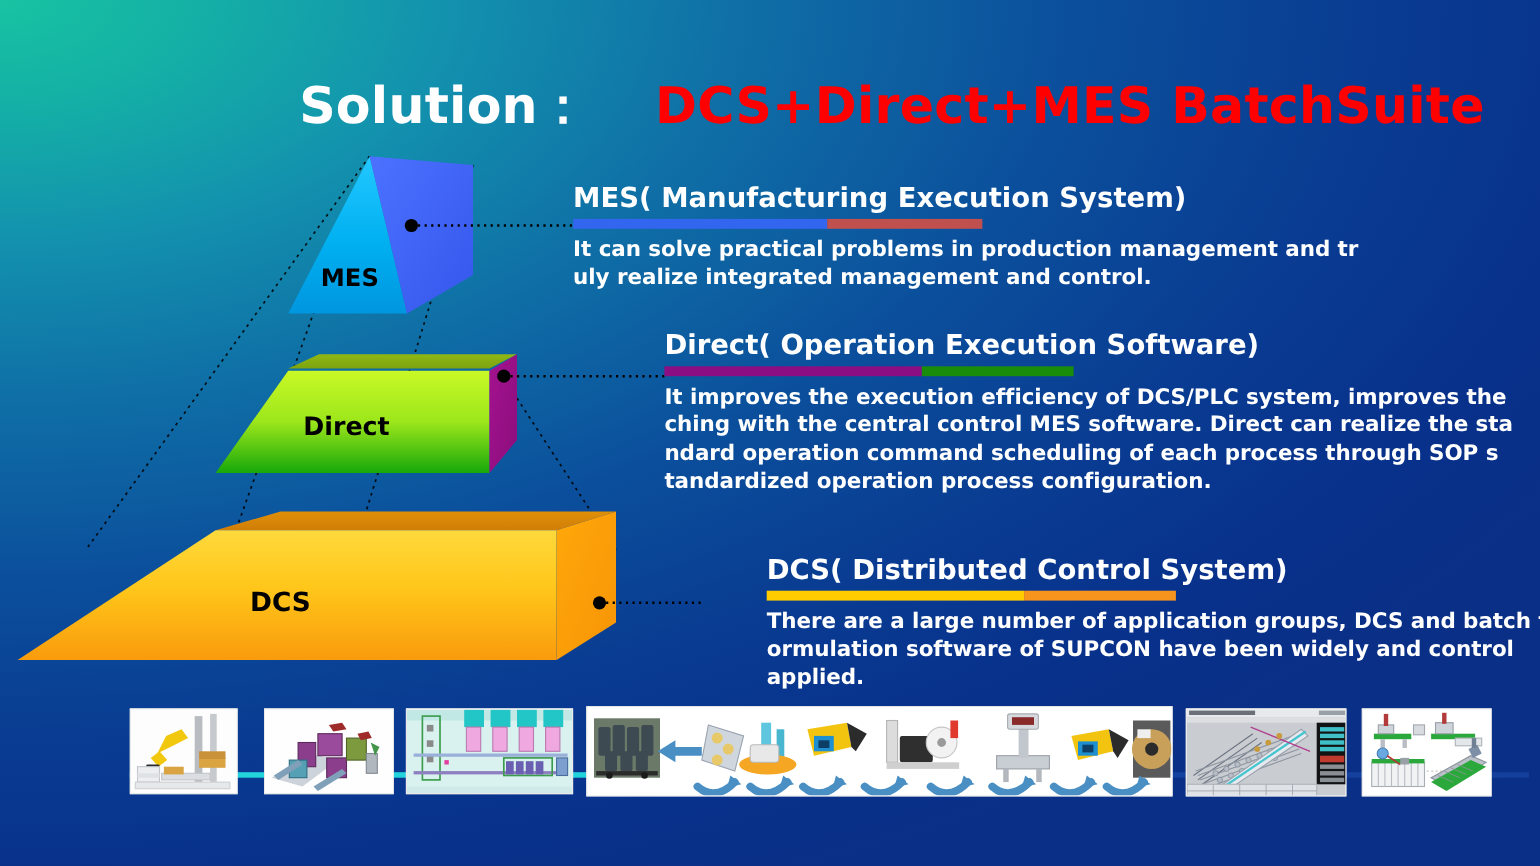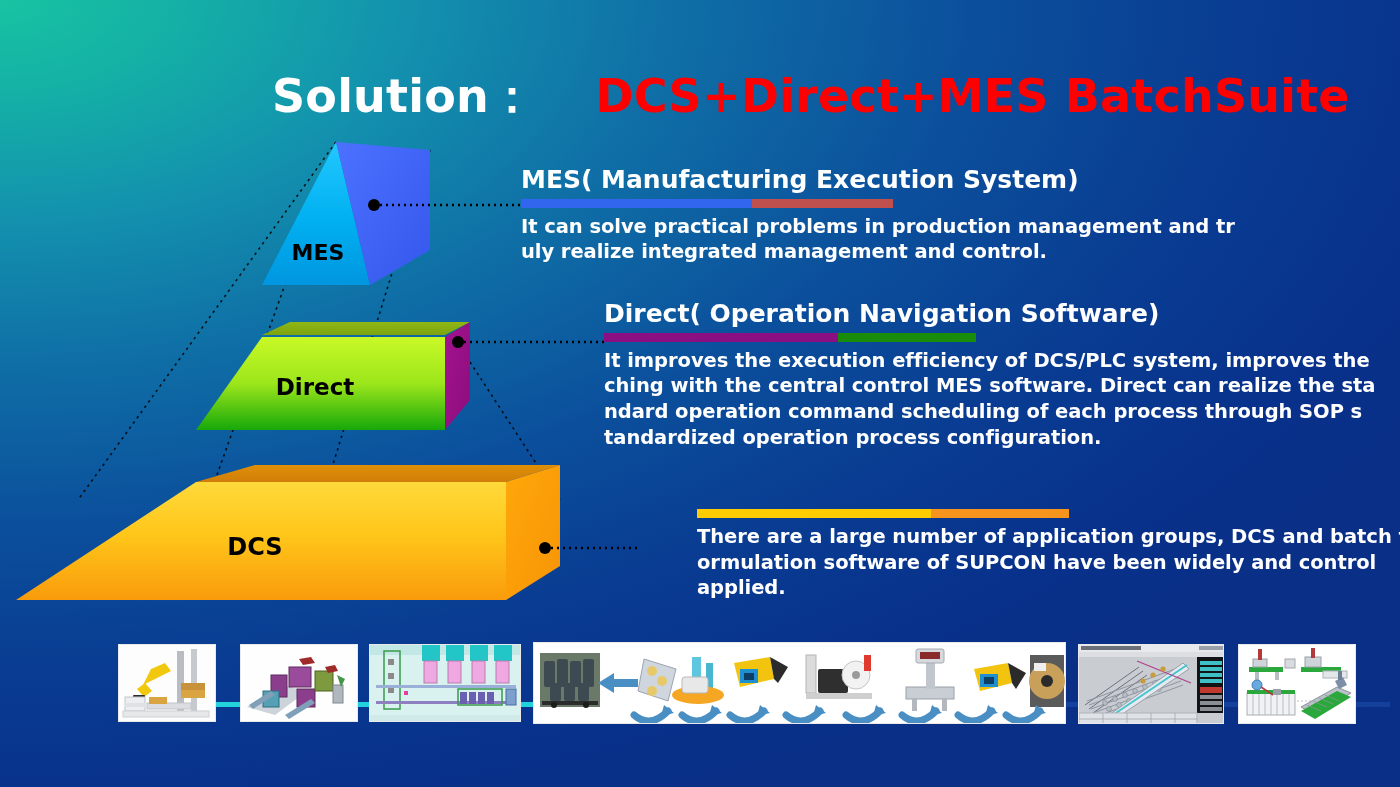--- a/index.html
+++ b/index.html
@@ -148,34 +148,35 @@
       <span class="seg" style="width:62%;background:#3366EE;"></span>
       <span class="seg" style="width:38%;background:#C0504D;"></span>
     </div>
     <div class="body">
       <span class="ln">It can solve practical problems in production management and tr</span>
       <span class="ln">uly realize integrated management and control.</span>
     </div>
   </div>
 
   <div class="block" id="blk-direct">
-    <div class="head">Direct( Operation Navigation Software)</div>
+    <div class="head">Direct( Operation Execution Software)</div>
     <div class="bar">
       <span class="seg" style="width:63%;background:#8B0F82;"></span>
       <span class="seg" style="width:37%;background:#1A8C0C;"></span>
     </div>
     <div class="body">
       <span class="ln">It improves the execution efficiency of DCS/PLC system, improves the</span>
       <span class="ln">ching with the central control MES software. Direct can realize the sta</span>
       <span class="ln">ndard operation command scheduling of each process through SOP s</span>
       <span class="ln">tandardized operation process configuration.</span>
     </div>
   </div>
 
   <div class="block" id="blk-dcs">
+    <div class="head">DCS( Distributed Control System)</div>
     <div class="bar">
       <span class="seg" style="width:63%;background:#FFCC00;"></span>
       <span class="seg" style="width:37%;background:#F7941E;"></span>
     </div>
     <div class="body">
       <span class="ln">There are a large number of application groups, DCS and batch f</span>
       <span class="ln">ormulation software of SUPCON have been widely and control</span>
       <span class="ln">applied.</span>
     </div>
   </div>

